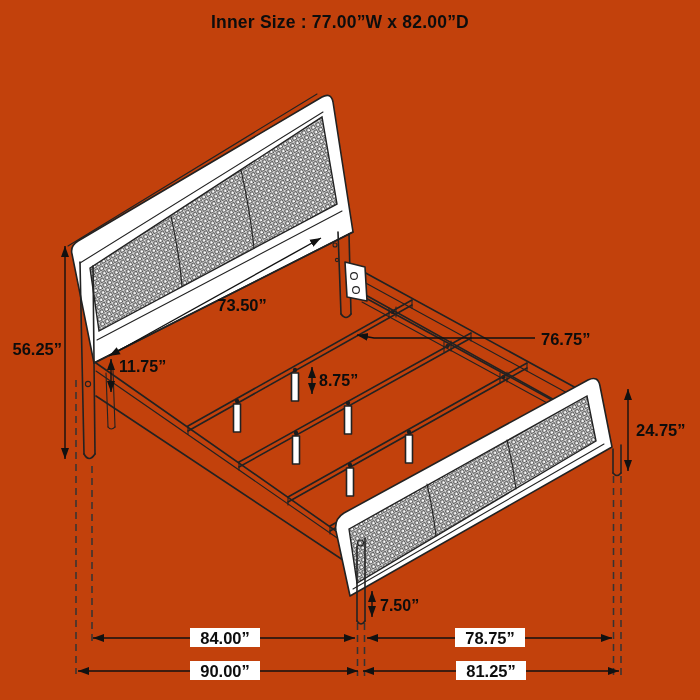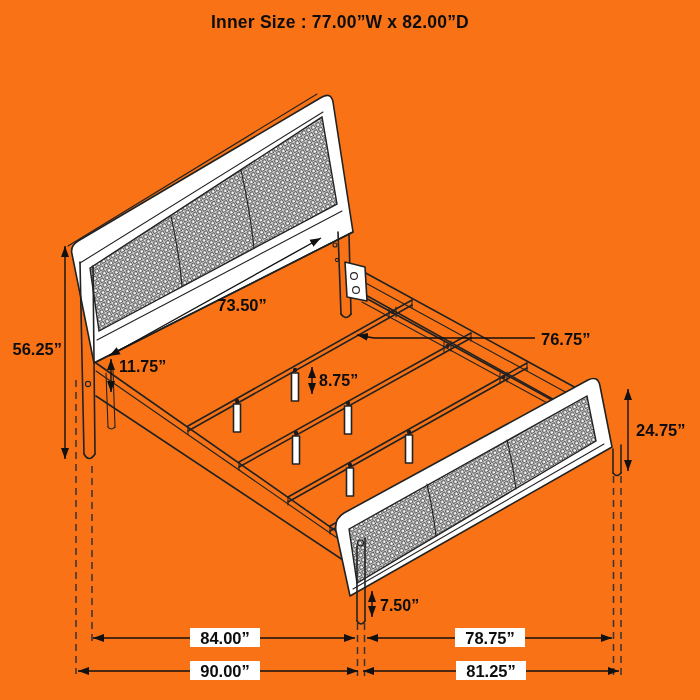--- a/index.html
+++ b/index.html
@@ -1,16 +1,16 @@
 <!DOCTYPE html>
 <html><head>
 <meta charset="utf-8">
 <style>
   html,body{margin:0;padding:0;background:#ffffff;}
-  .stage{width:700px;height:700px;background:#f97316;position:relative;overflow:hidden;
+  .stage{width:700px;height:700px;background:#c2410c;position:relative;overflow:hidden;
          font-family:"Liberation Sans",sans-serif;}
   svg{display:block;}
   text{font-family:"Liberation Sans",sans-serif;font-weight:bold;fill:#0d0d0d;}
   .t-title{font-size:17.5px;letter-spacing:.2px;}
   .t-dim{font-size:16.5px;}
   .t-dim-s{font-size:16px;}
   .struct{stroke:#222;fill:none;stroke-width:1.6;stroke-linejoin:round;stroke-linecap:round;}
   .thin{stroke:#222;fill:none;stroke-width:1.1;stroke-linejoin:round;stroke-linecap:round;}
   .dimline{stroke:#111;fill:none;stroke-width:1.4;}
   .dash{stroke:#333;fill:none;stroke-width:1.5;stroke-dasharray:7 5;}

